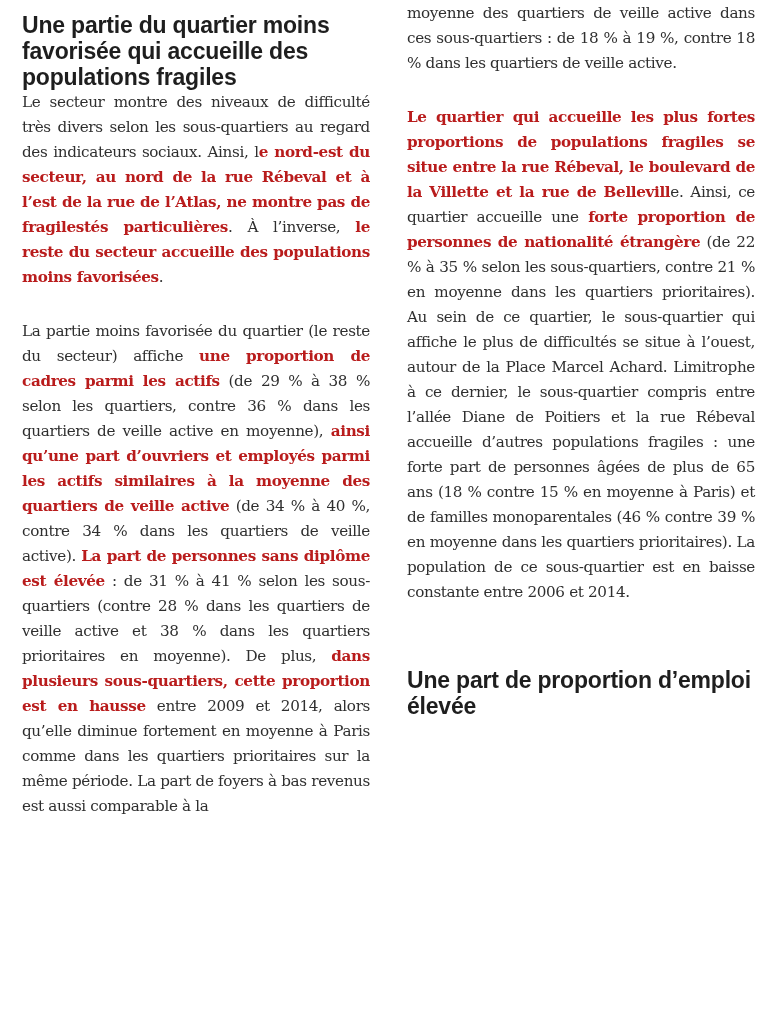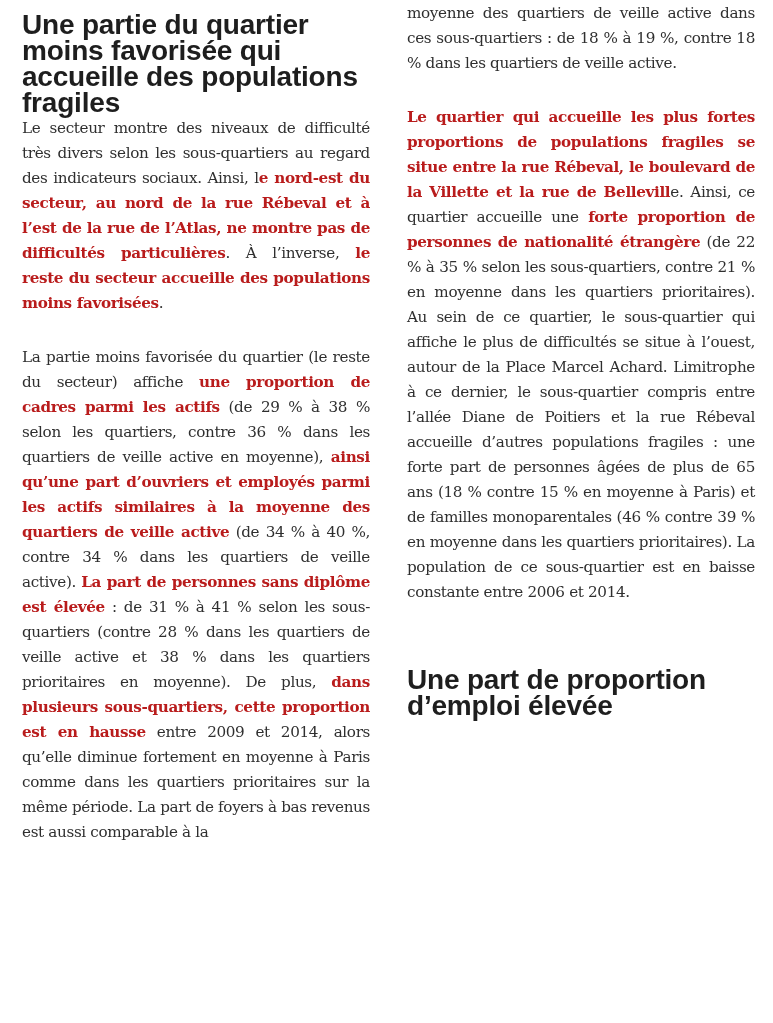--- a/index.html
+++ b/index.html
@@ -3,21 +3,21 @@
 <meta charset="utf-8">
 <style>
   html, body { margin: 0; padding: 0; background: #ffffff; }
   body { width: 773px; height: 1023px; overflow: hidden; position: relative; color: #2b2b2b; }
   .col { position: absolute; top: 0; width: 348px; }
   .col-left { left: 22px; }
   .col-right { left: 407px; }
   h2 {
     font-family: "Liberation Sans", sans-serif;
     font-weight: bold;
-    font-size: 28px;
+    font-size: 23px;
     line-height: 26px;
     margin: 0;
     color: #1e1e1e;
     letter-spacing: -0.2px;
   }
   .col-left h2 { margin-top: 12px; }
   p {
     font-family: "DejaVu Serif", serif;
     font-size: 15.2px;
     line-height: 25px;
@@ -30,21 +30,21 @@
   p b { font-weight: bold; color: #b91c1c; }
   .gap { height: 28.6px; }
   .col-right .p1 { margin-top: 1px; }
   .col-right h2.h-emploi { margin-top: 62px; }
 </style>
 </head>
 <body>
 
 <div class="col col-left">
   <h2>Une partie du quartier moins favorisée qui accueille des populations fragiles</h2>
-  <p><span>Le secteur montre des niveaux de dif­ficulté très divers selon les sous-quar­tiers au regard des indicateurs sociaux. Ainsi, l</span><b>e nord-est du secteur, au nord de la rue Rébeval et à l’est de la rue de l’Atlas, ne montre pas de difficul­tés particulières</b><span>. À l’inverse, </span><b>le reste du secteur accueille des populations moins favorisées</b><span>.</span></p>
+  <p><span>Le secteur montre des niveaux de dif­ficulté très divers selon les sous-quar­tiers au regard des indicateurs sociaux. Ainsi, l</span><b>e nord-est du secteur, au nord de la rue Rébeval et à l’est de la rue de l’Atlas, ne montre pas de fragiles­tés particulières</b><span>. À l’inverse, </span><b>le reste du secteur accueille des populations moins favorisées</b><span>.</span></p>
   <div class="gap"></div>
   <p><span>La partie moins favorisée du quartier (le reste du secteur) affiche </span><b>une pro­portion de cadres parmi les actifs</b><span> (de 29 % à 38 % selon les quartiers, contre 36 % dans les quartiers de veille active en moyenne), </span><b>ainsi qu’une part d’ou­vriers et employés parmi les actifs similaires à la moyenne des quar­tiers de veille active</b><span> (de 34 % à 40 %, contre 34 % dans les quartiers de veille active). </span><b>La part de personnes sans di­plôme est élevée</b><span> : de 31 % à 41 % selon les sous-quartiers (contre 28 % dans les quartiers de veille active et 38 % dans les quartiers prioritaires en moyenne). De plus, </span><b>dans plusieurs sous-quar­tiers, cette proportion est en hausse</b><span> entre 2009 et 2014, alors qu’elle di­minue fortement en moyenne à Paris comme dans les quartiers prioritaires sur la même période. La part de foyers à bas revenus est aussi comparable à la</span></p>
 </div>
 
 <div class="col col-right">
   <p class="p1"><span>moyenne des quartiers de veille active dans ces sous-quartiers : de 18 % à 19 %, contre 18 % dans les quartiers de veille active.</span></p>
   <div class="gap"></div>
   <p><b>Le quartier qui accueille les plus fortes proportions de populations fragiles se situe entre la rue Rébe­val, le boulevard de la Villette et la rue de Bellevill</b><span>e. Ainsi, ce quartier ac­cueille une </span><b>forte proportion de per­sonnes de nationalité étrangère</b><span> (de 22 % à 35 % selon les sous-quartiers, contre 21 % en moyenne dans les quar­tiers prioritaires). Au sein de ce quar­tier, le sous-quartier qui affiche le plus de difficultés se situe à l’ouest, autour de la Place Marcel Achard. Limitrophe à ce dernier, le sous-quartier compris entre l’allée Diane de Poitiers et la rue Rébeval accueille d’autres populations fragiles : une forte part de personnes âgées de plus de 65 ans (18 % contre 15 % en moyenne à Paris) et de familles monoparentales (46 % contre 39 % en moyenne dans les quartiers prioritaires). La population de ce sous-quartier est en baisse constante entre 2006 et 2014.</span></p>
   <h2 class="h-emploi">Une part de proportion d’emploi élevée</h2>
 </div>

